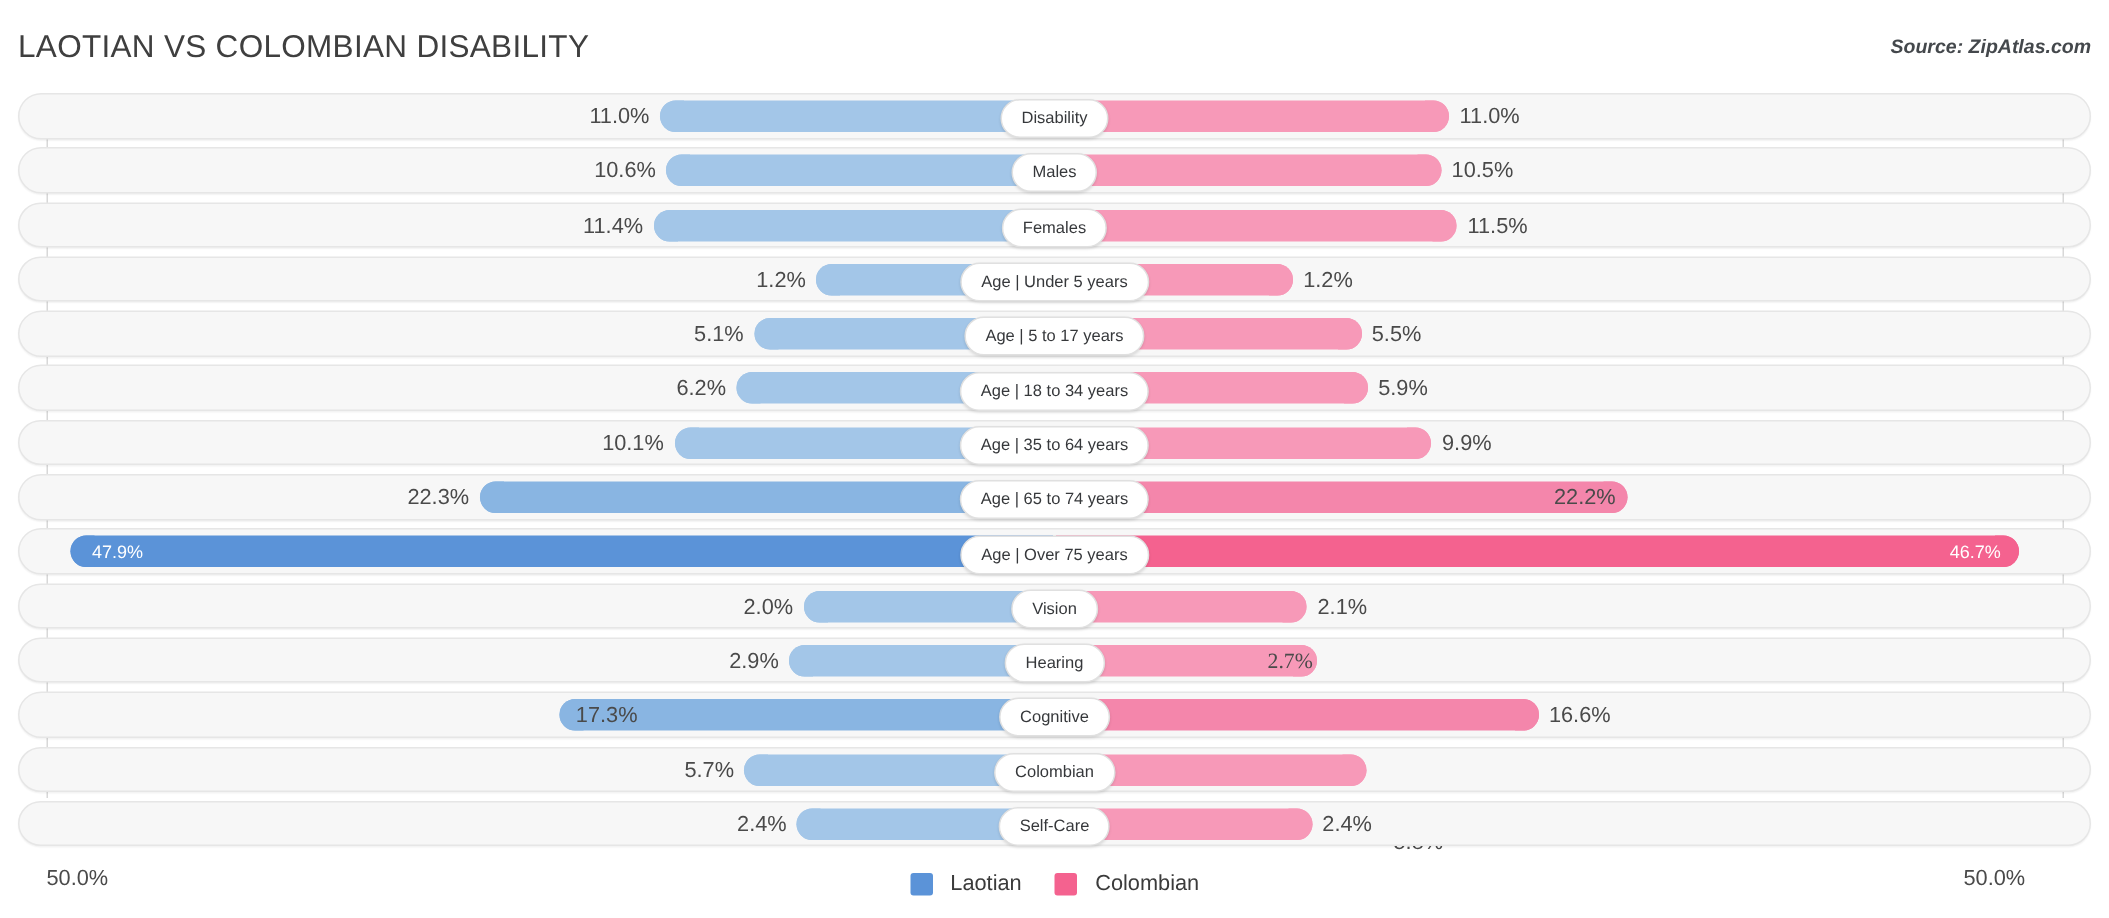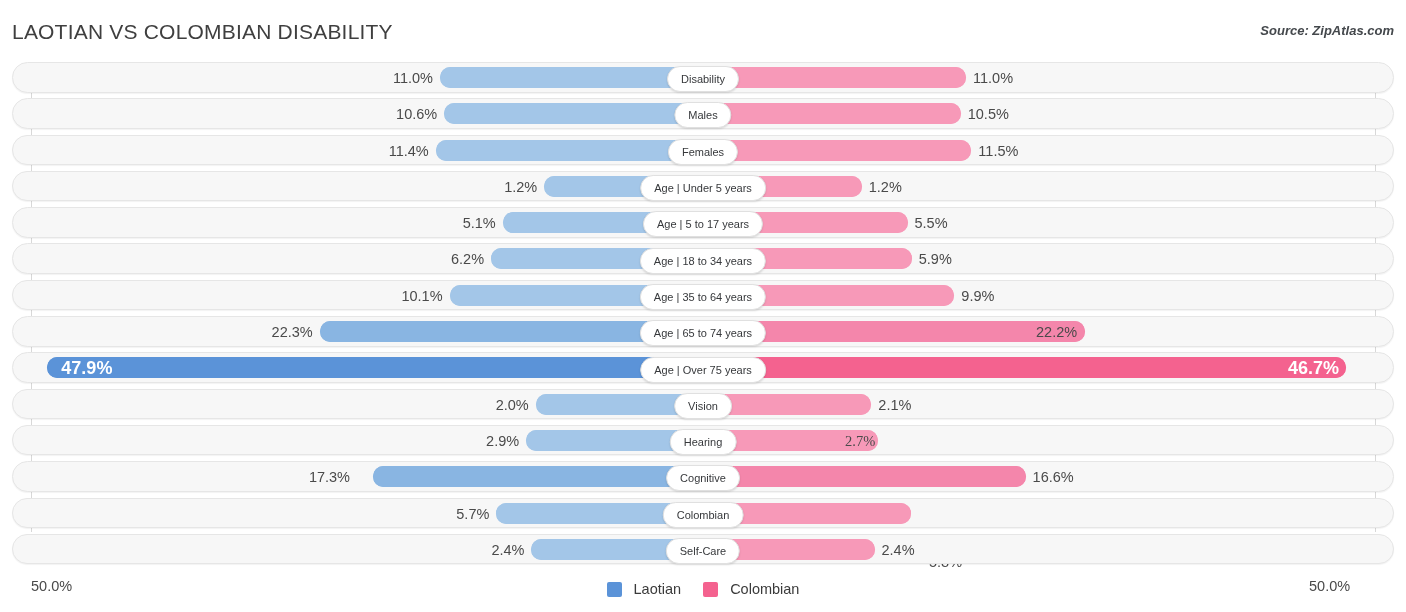--- a/index.html
+++ b/index.html
@@ -73,21 +73,21 @@
     content:"";position:absolute;right:-0px;top:0;width:16px;height:21px;
     border-radius:0 11px 11px 0;background:inherit;
   }
 
   .val{
     position:absolute;top:0;height:30.5px;line-height:30.5px;
     font-size:14.5px;color:#4a4a4a;white-space:nowrap;
   }
   .val-left{text-align:right;}
   .val-right{text-align:left;}
-  .row.hl .val{color:#ffffff;font-size:18px;font-weight:bold;}
+  .row.hl .val{color:#ffffff;font-size:12px;}
 
   .label{
     position:absolute;left:50%;top:3.2px;
     transform:translateX(-50%);
     height:24px;line-height:24px;
     padding:0 13px;
     background:#ffffff;
     border:1px solid #e0e0e0;
     border-radius:13px;
     font-size:11px;
@@ -196,21 +196,21 @@
         <div class="row">
           <div class="bar bar-left" style="width: 175.856px;"></div>
           <div class="bar bar-right" style="width: 173.728px;"></div>
           <div class="val val-left" style="right: 873.856px;">2.9%</div>
           <div class="val val-right" style="left: 832px; font-family: Liberation Serif, serif;">2.7%</div>
           <div class="label">Hearing</div>
         </div>
         <div class="row mid">
           <div class="bar bar-left" style="width: 329.072px;"></div>
           <div class="bar bar-right" style="width: 321.624px;"></div>
-          <div class="val val-left" style="right: 1043px;">17.3%</div>
+          <div class="val val-left" style="right: 968px;">17.3%</div>
           <div class="val val-right" style="left: 1019.62px;">16.6%</div>
           <div class="label">Cognitive</div>
         </div>
         <div class="row">
           <div class="bar bar-left" style="width: 205.648px;"></div>
           <div class="bar bar-right" style="width: 206.712px;"></div>
           <div class="val val-left" style="right: 903.648px;">5.7%</div>
           <div class="val val-right" style="left: 916px; margin-top: 48px;">5.8%</div>
           <div class="label">Colombian</div>
         </div>

